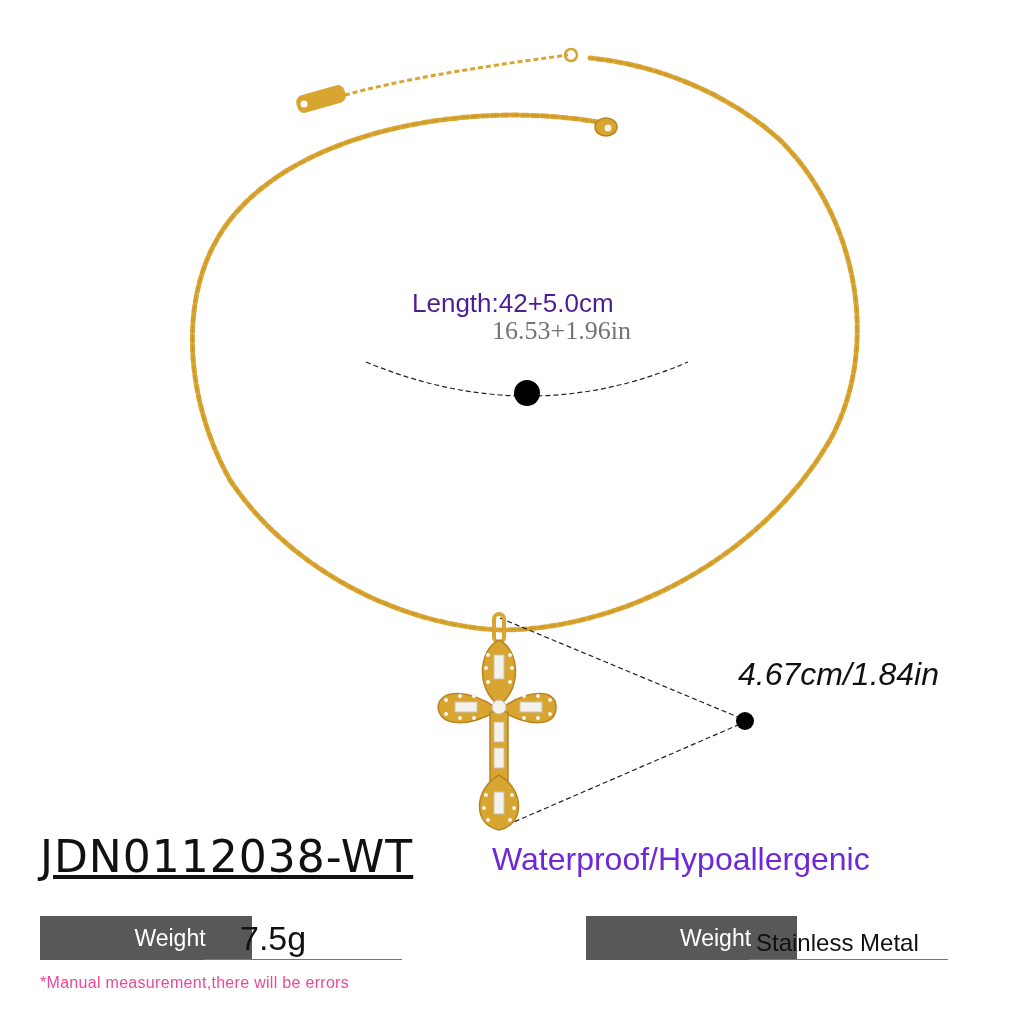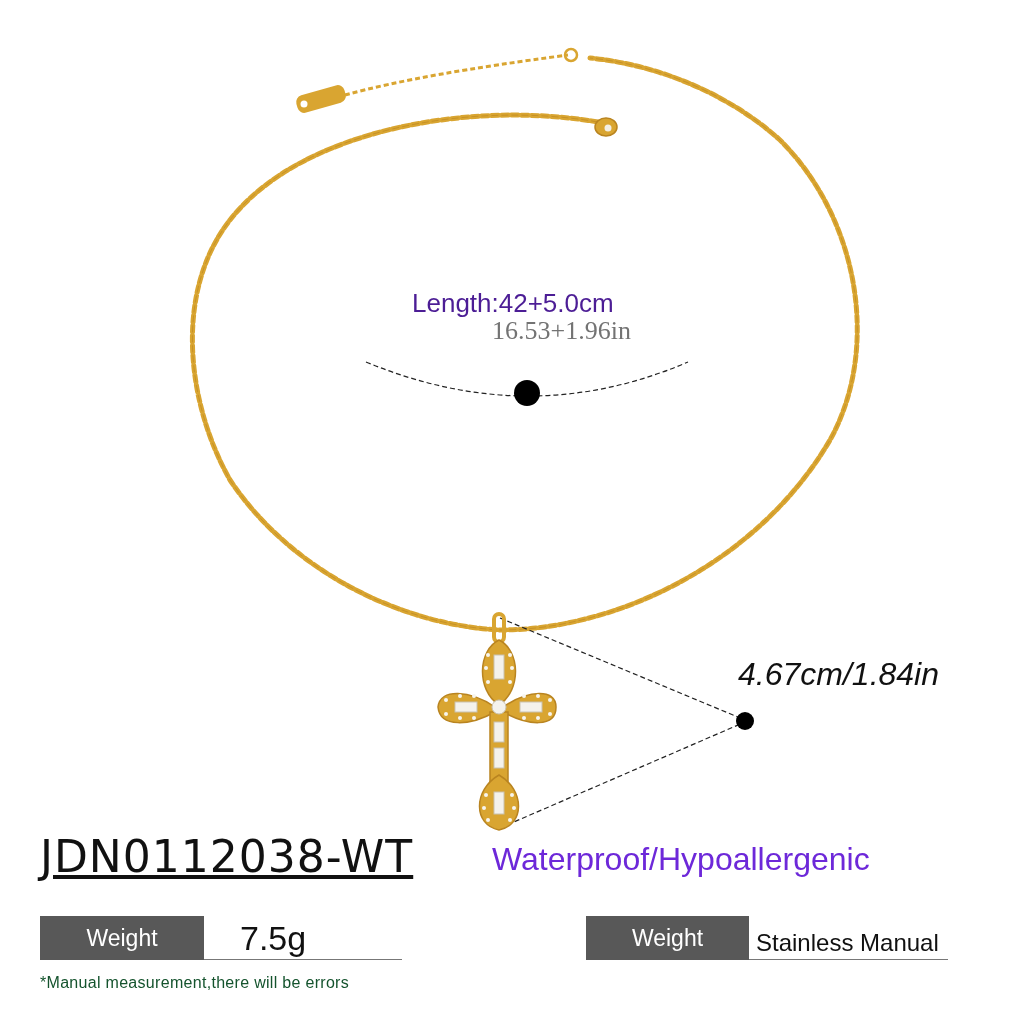--- a/index.html
+++ b/index.html
@@ -8,24 +8,24 @@
     .abs { position: absolute; }
     svg.art { position: absolute; left: 0; top: 0; }
     .length-label { left: 412px; top: 288px; font-size: 26px; line-height: 30px; color: #4c1d95; }
     .length-label-in { left: 492px; top: 316px; font-size: 26px; line-height: 30px; color: #737373; font-family: Liberation Serif, serif; }
     .pendant-label { left: 738px; top: 654px; font-size: 32px; line-height: 40px; color: #111; font-style: italic; }
     .sku { left: 40px; top: 830px; font-size: 44px; line-height: 54px; letter-spacing: 1px; color: #111;
            font-family: "DejaVu Sans", "Liberation Sans", sans-serif; font-weight: normal; text-decoration: underline; }
     .feature { left: 492px; top: 838px; font-size: 32px; line-height: 42px; color: #6d28d9; }
     .spec { height: 44px; }
     .spec-key { position: absolute; top: 0; height: 44px; background: #585858; color: #fff;
-                font-size: 23px; line-height: 44px; text-align: center; }
+                font-size: 23px; line-height: 44px; text-align: center; padding-left: 48px; }
     .spec-val { position: absolute; color: #111; }
     .spec-line { position: absolute; height: 1px; background: #777; }
-    .disclaimer { left: 40px; top: 973px; font-size: 16px; line-height: 20px; color: #14532d; letter-spacing: 0.3px; }
+    .disclaimer { left: 40px; top: 973px; font-size: 16px; line-height: 20px; color: #ec4899; letter-spacing: 0.3px; }
   </style>
 </head>
 <body>
 
 <svg class="art" width="1024" height="1025" viewBox="0 0 1024 1025">
   <defs>
     <pattern id="beads" patternUnits="userSpaceOnUse" width="10" height="10">
       <rect width="10" height="10" fill="none"></rect>
     </pattern>
   </defs>
@@ -112,17 +112,17 @@
 <div class="abs feature">Waterproof/Hypoallergenic</div>
 
 <div class="abs spec" style="left:40px; top:916px; width:362px;">
   <div class="spec-key" style="left:0; width:164px;">Weight</div>
   <div class="spec-val" style="left:200px; top:0; font-size:34px; line-height:44px;text-align:right;">7.5g</div>
   <div class="spec-line" style="left:164px; top:43px; width:198px;"></div>
 </div>
 
 <div class="abs spec" style="left:586px; top:916px; width:362px;">
   <div class="spec-key" style="left:0; width:163px;">Weight</div>
-  <div class="spec-val" style="left:170px; top:12px; font-size:24px; line-height:30px;">Stainless Manual</div>
+  <div class="spec-val" style="left:170px; top:12px; font-size:24px; line-height:30px;">Stainless Metal</div>
   <div class="spec-line" style="left:163px; top:43px; width:199px;"></div>
 </div>
 
 <div class="abs disclaimer">*Manual measurement,there will be errors</div>
 
 </body></html>

